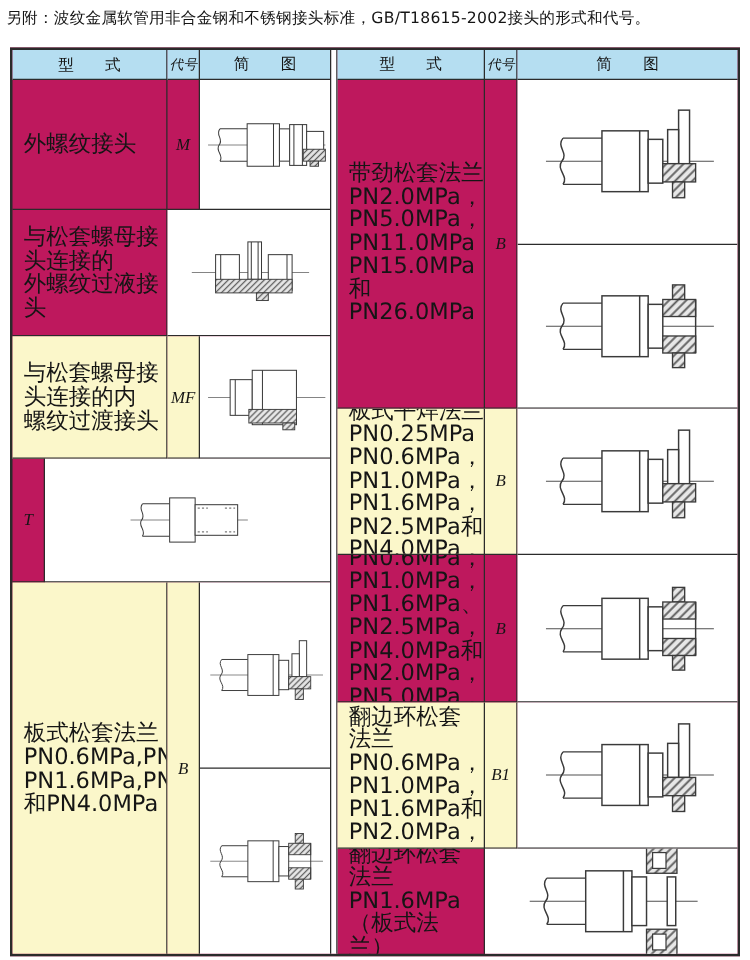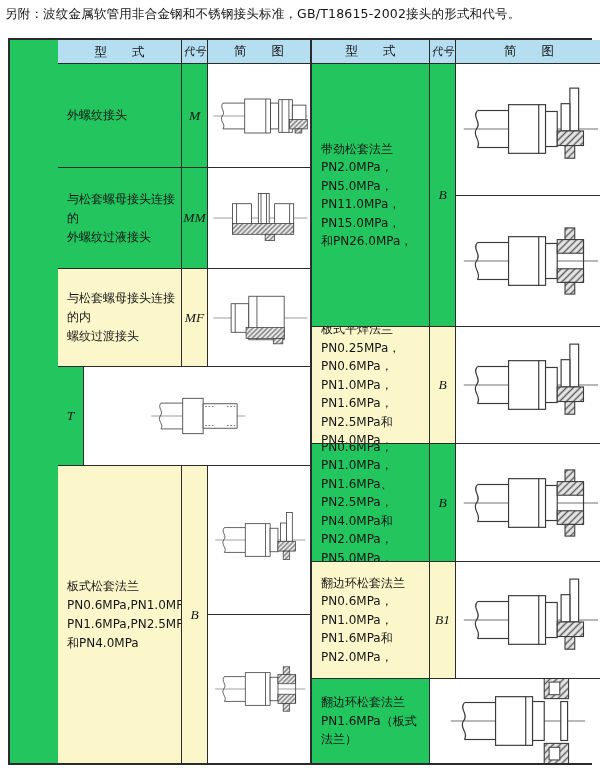--- a/index.html
+++ b/index.html
@@ -6,35 +6,35 @@
   body{
     width:600px;height:768px;position:relative;background:#ffffff;
     font-family:"DejaVu Sans","Liberation Sans",sans-serif;color:#151515;
   }
   .title{
     position:absolute;left:5px;top:6px;width:590px;
     font-size:12.5px;font-weight:normal;letter-spacing:.2px;white-space:nowrap;
   }
   .tbl{
     position:absolute;left:8px;top:38px;width:584px;height:727px;
-    box-sizing:border-box;border:2px solid #2b2b2b;background:#22c55e;
-    display:flex;flex-direction:row;padding-left:48px;
+    box-sizing:border-box;border:2px solid #2b2b2b;background:#be185d;
+    display:flex;flex-direction:row;
   }
   .half{display:flex;flex-direction:column;height:100%}
   .half.left{width:254px}
   .half.right{flex:1}
   .vdivider{width:4px;background:#fff;border-left:1px solid #2b2b2b;border-right:1px solid #2b2b2b}
   .row{display:flex;flex-direction:row;box-sizing:border-box;min-height:0}
   .row.grow{flex:1}
   .row>div{box-sizing:border-box;border-right:1px solid #2b2b2b;border-bottom:1px solid #2b2b2b;overflow:hidden}
   .row>div:last-child{border-right:none}
   .half .row:last-child>div{border-bottom:none}
   .c-type{
     width:124px;display:flex;align-items:center;
-    padding:4px 3px 4px 9px;font-size:12px;line-height:19px;white-space:pre-line;
+    padding:4px 3px 4px 9px;font-size:18px;line-height:19px;white-space:pre-line;
   }
   .half.right .c-type{width:118px;line-height:18.5px}
   .c-code{
     width:26px;display:flex;align-items:center;justify-content:center;
     font-family:"Liberation Serif","DejaVu Serif",serif;font-size:13.5px;font-style:italic;
   }
   .c-diag{flex:1;display:flex;flex-direction:column;align-items:stretch;justify-content:center;background:#fff}
   .sub{flex:1;display:flex;align-items:center;justify-content:center}
   .sub.splitline{border-bottom:1px solid #2b2b2b}
   .hd{background:#b5def1;justify-content:center;padding:0;font-size:12.5px;font-weight:normal;white-space:normal}
@@ -126,21 +126,20 @@
             <rect class="ht" x="128" y="69" width="10" height="6"></rect>
           </svg>
         </div>
       </div>
     </div>
 
 
     <div class="row" style="height:101px">
       <div class="c-type">与松套螺母接头连接的
 外螺纹过液接头</div>
-      <div class="c-code">MM</div>
       <div class="c-diag">
         <div class="sub">
           <svg viewBox="0 0 150 100" width="102" height="88">
             <use href="#g-cl"></use>
             <rect class="ln" x="36" y="29" width="28" height="42"></rect>
             <line class="ln" x1="42" y1="29" x2="42" y2="71"></line>
             <rect class="ln" x="98" y="29" width="28" height="42"></rect>
             <line class="ln" x1="120" y1="29" x2="120" y2="71"></line>
             <rect class="ln" x="74" y="14" width="16" height="44"></rect>
             <line class="ln" x1="78" y1="14" x2="78" y2="58"></line>

